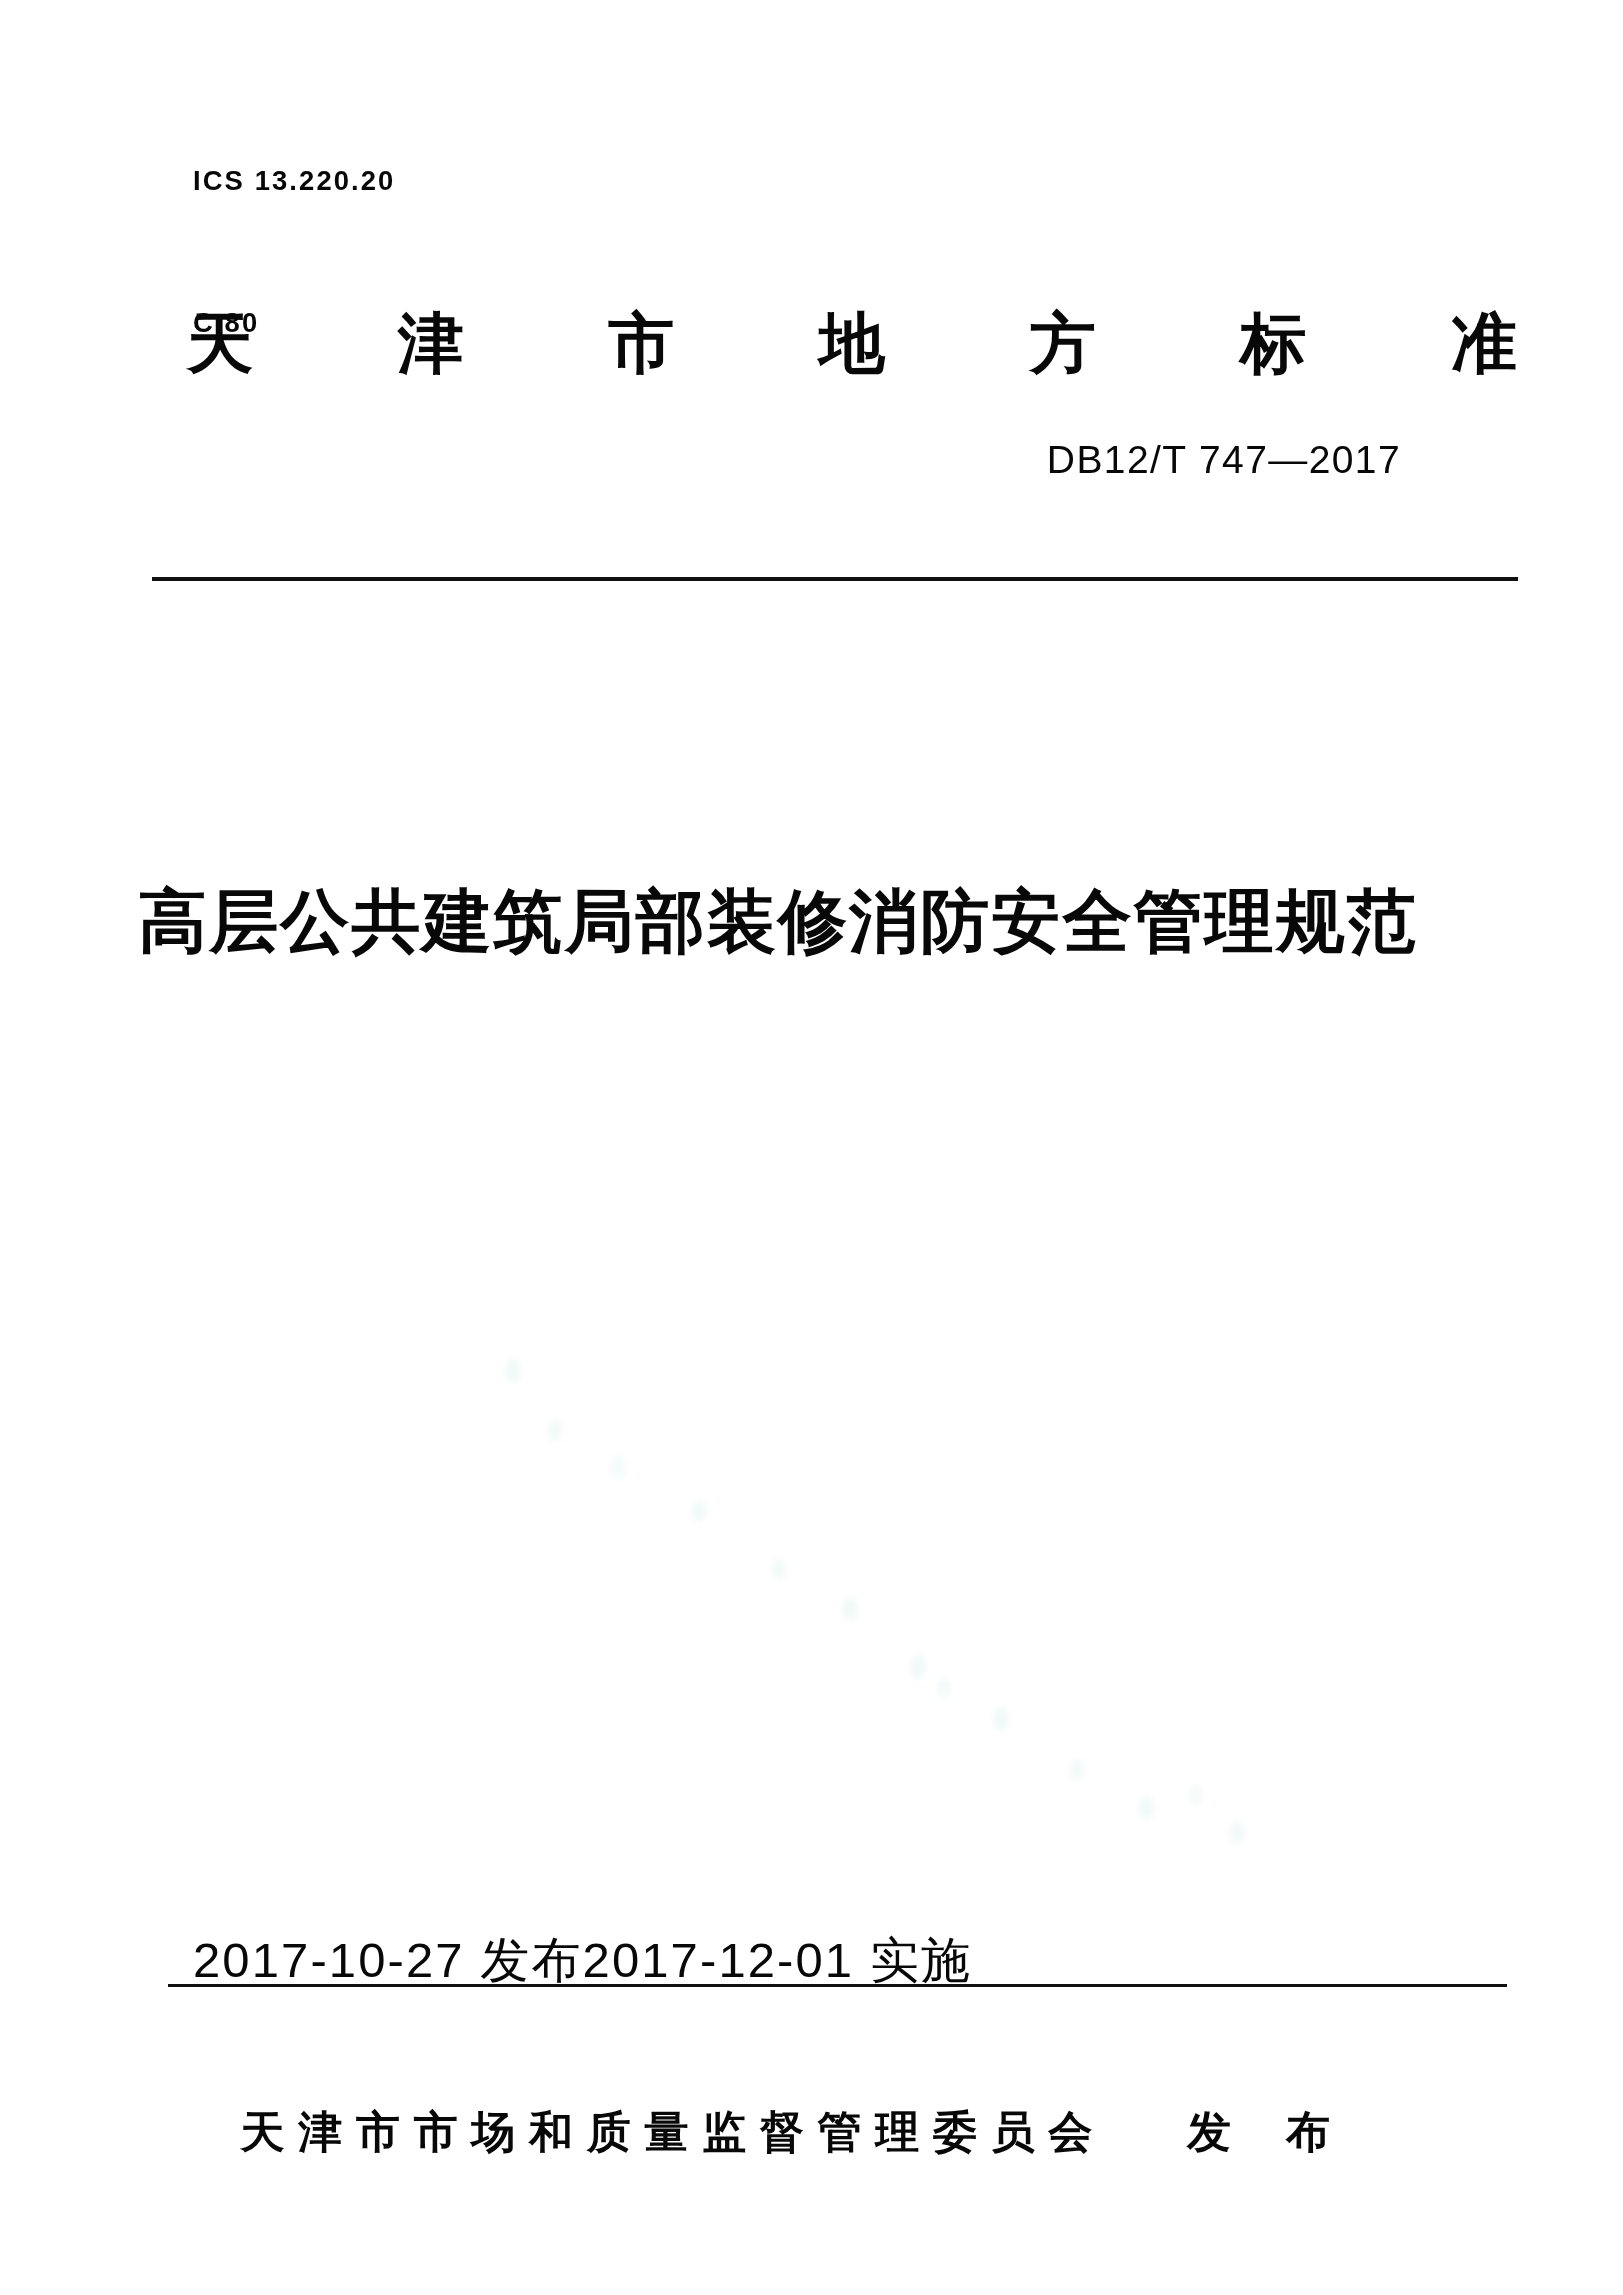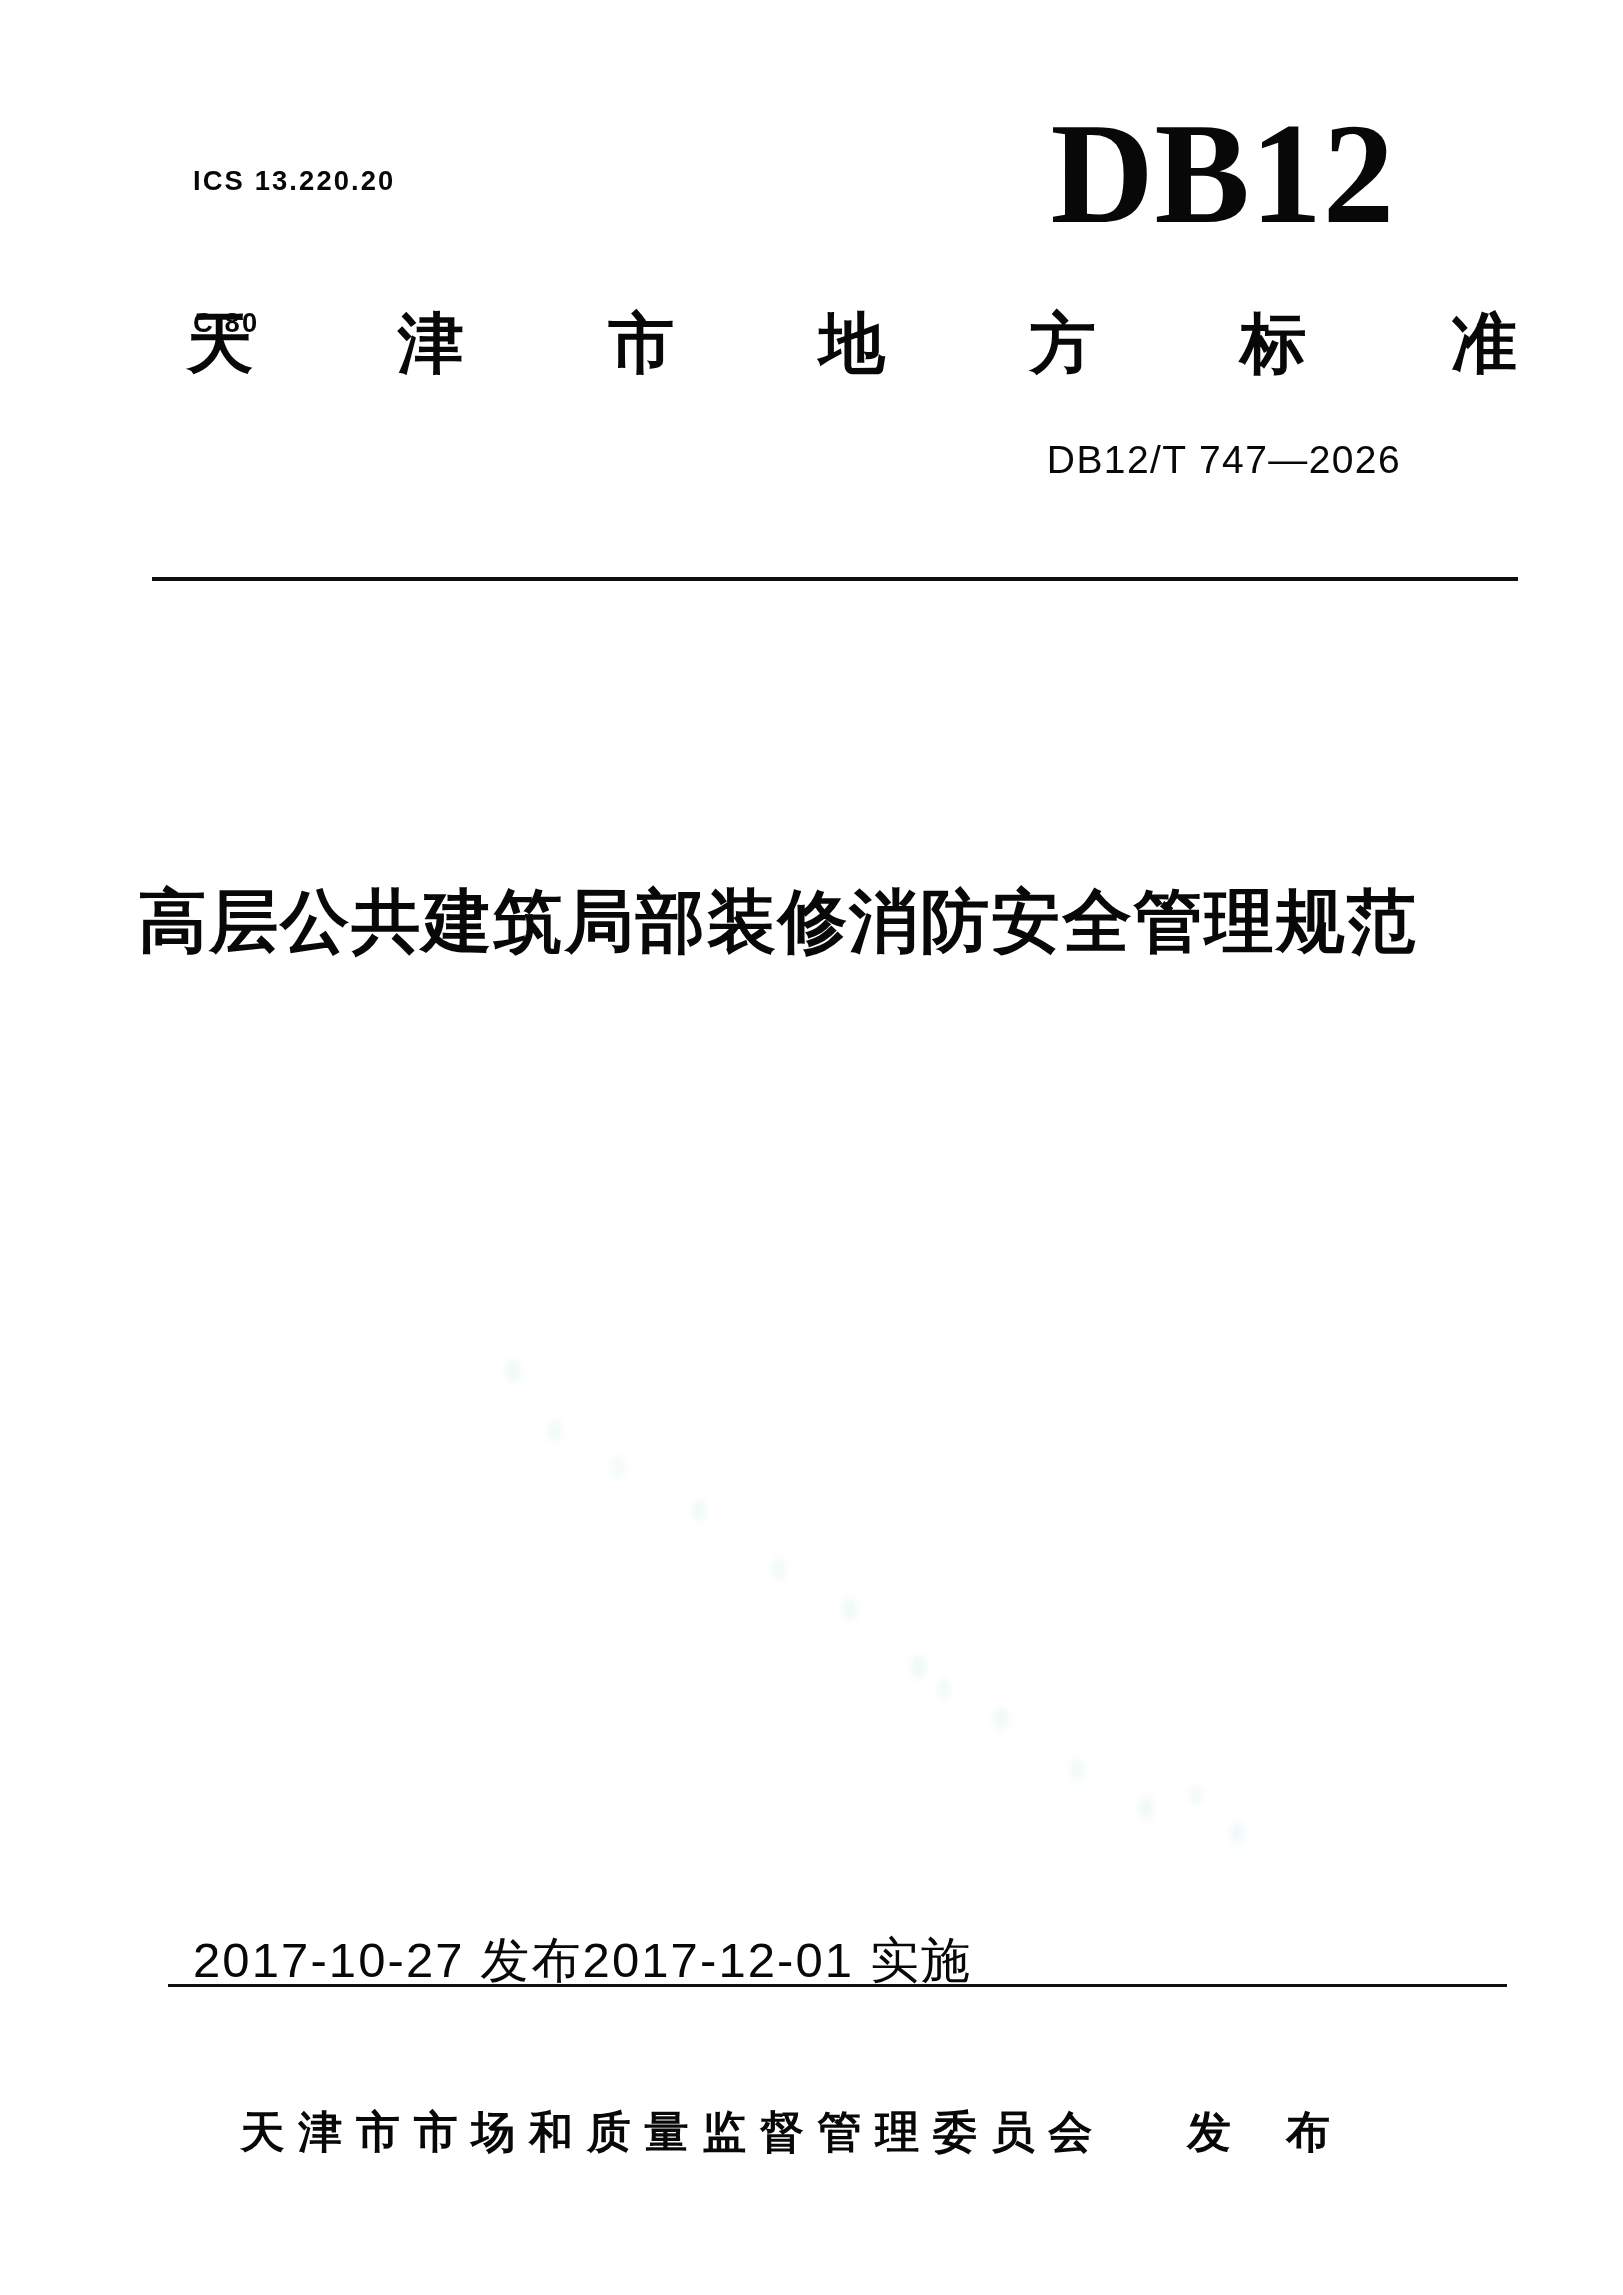--- a/index.html
+++ b/index.html
@@ -148,33 +148,32 @@
 </head>
 <body>
 
 <div class="page">
 
   <div class="ics-block">
     <div>ICS 13.220.20</div>
     <div>C 80</div>
   </div>
 
-  <div class="db-logo">DB12</div>
 
   <div class="standard-type">
       <span>天</span>
       <span>津</span>
       <span>市</span>
       <span>地</span>
       <span>方</span>
       <span>标</span>
       <span>准</span>
     </div>
 
-  <div class="standard-number">DB12/T 747—2026</div>
+  <div class="standard-number">DB12/T 747—2017</div>
 
   <div class="rule rule-top"></div>
 
   <div class="title-cn">高层公共建筑局部装修消防安全管理规范</div>
 
 
   <div class="watermark"></div>
 
   <div class="dates-row">
     <span>2017-10-27 发布</span>

